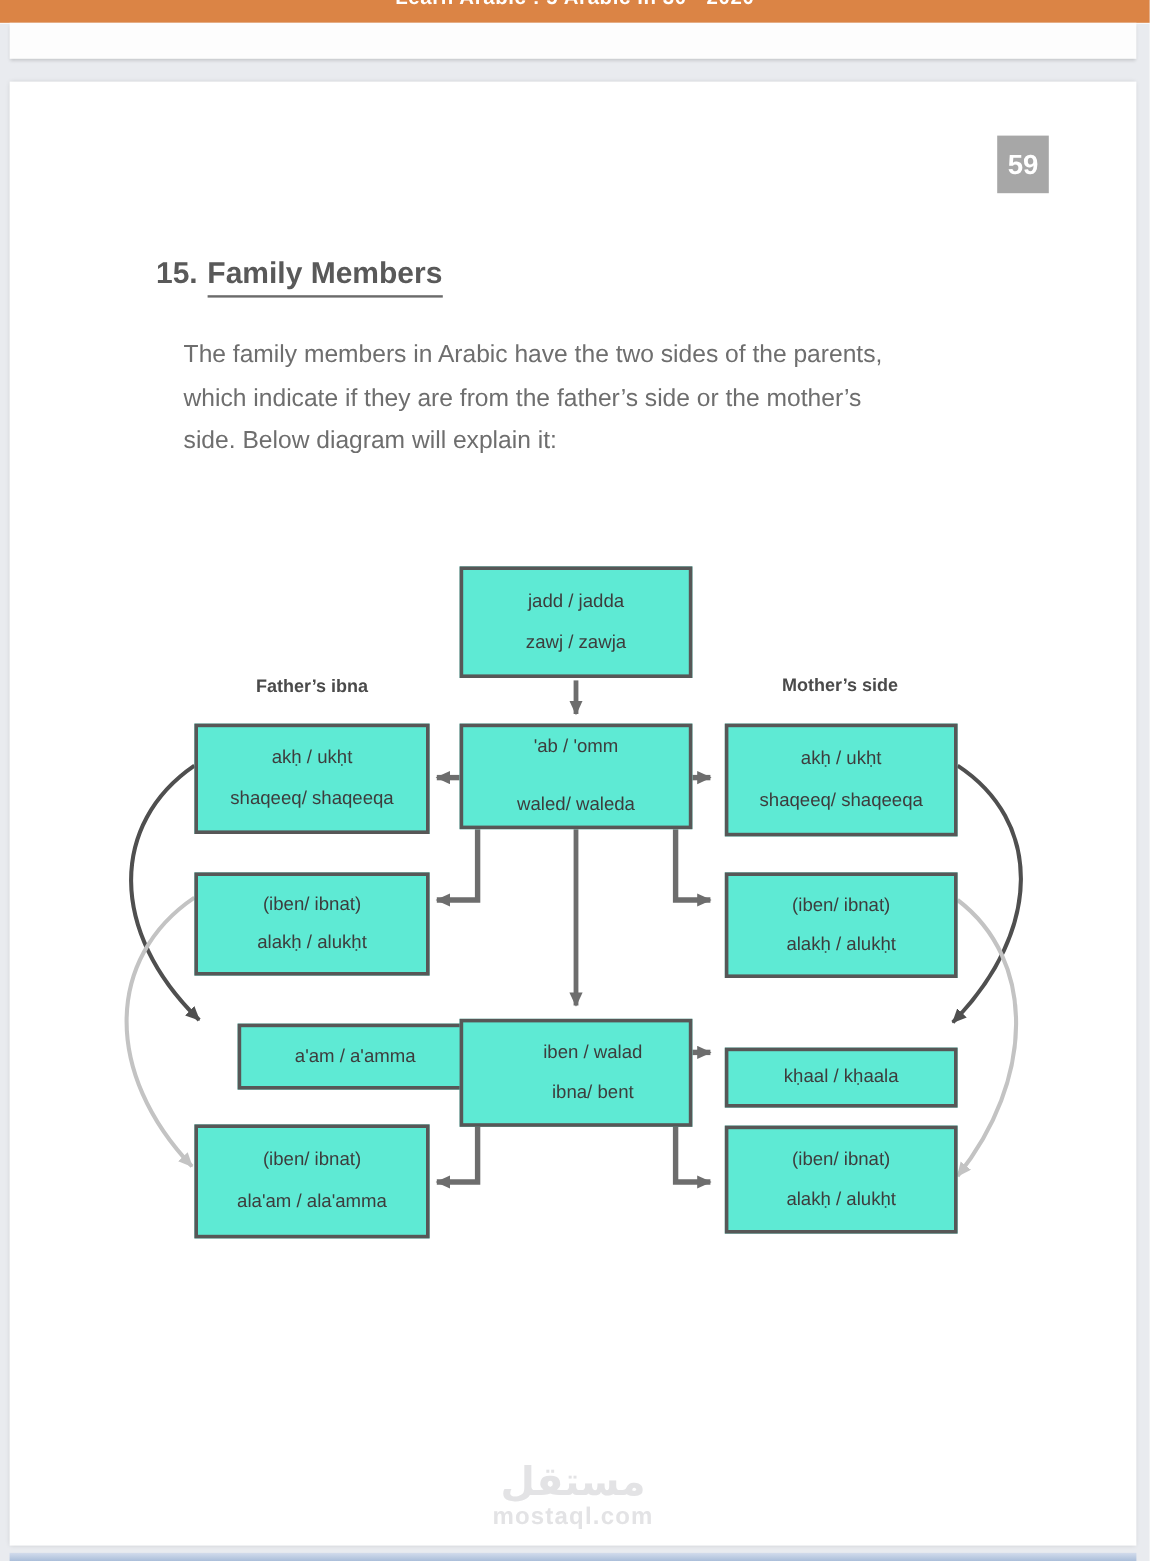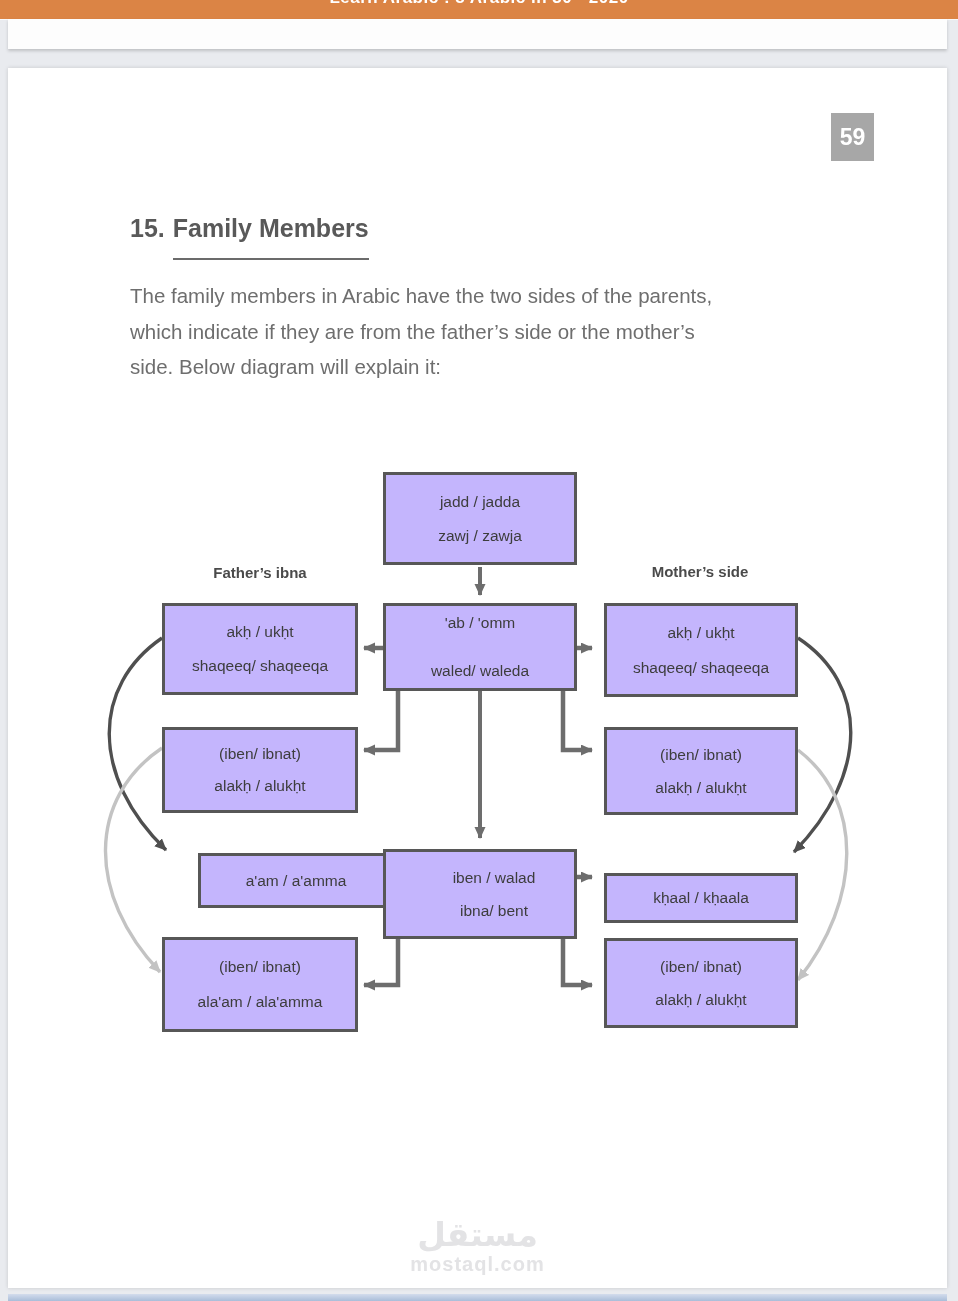--- a/index.html
+++ b/index.html
@@ -40,31 +40,31 @@
     position:absolute; left:823px; top:45px; width:43px; height:48px;
     background:#a7a7a7; color:#ffffff; font-weight:bold; font-size:23px;
     display:flex; align-items:center; justify-content:center;
   }
 
   .heading {
     position:absolute; left:122px; top:146px;
     font-size:25px; font-weight:bold; color:#595959; white-space:nowrap;
   }
   .heading .hnum { margin-right:8px; }
-  .heading .htitle { border-bottom:2px solid #6b6b6b; padding-bottom:16px; }
+  .heading .htitle { border-bottom:2px solid #6b6b6b; padding-bottom:4px; }
 
   .intro {
     position:absolute; left:122px; top:210px; width:740px;
     font-size:20.5px; color:#6e6e6e; line-height:35.5px;
   }
-  .intro span { display:block; white-space:nowrap; }
+  .intro span { display:block; white-space:nowrap;margin-left:23px; }
 
   
   .dbox {
-    position:absolute; background:#c4b5fd; border:3px solid #575757;
+    position:absolute; background:#5eead4; border:3px solid #575757;
     display:flex; flex-direction:column; align-items:center; justify-content:space-evenly;
     font-size:15.5px; color:#3d3d3d; text-align:center; z-index:2;
   }
   .dbox span { display:block; line-height:1; white-space:nowrap; }
 
   .side-label {
     position:absolute; width:200px; text-align:center;
     font-size:15px; font-weight:bold; color:#4a4a4a; z-index:2;
   }
 

